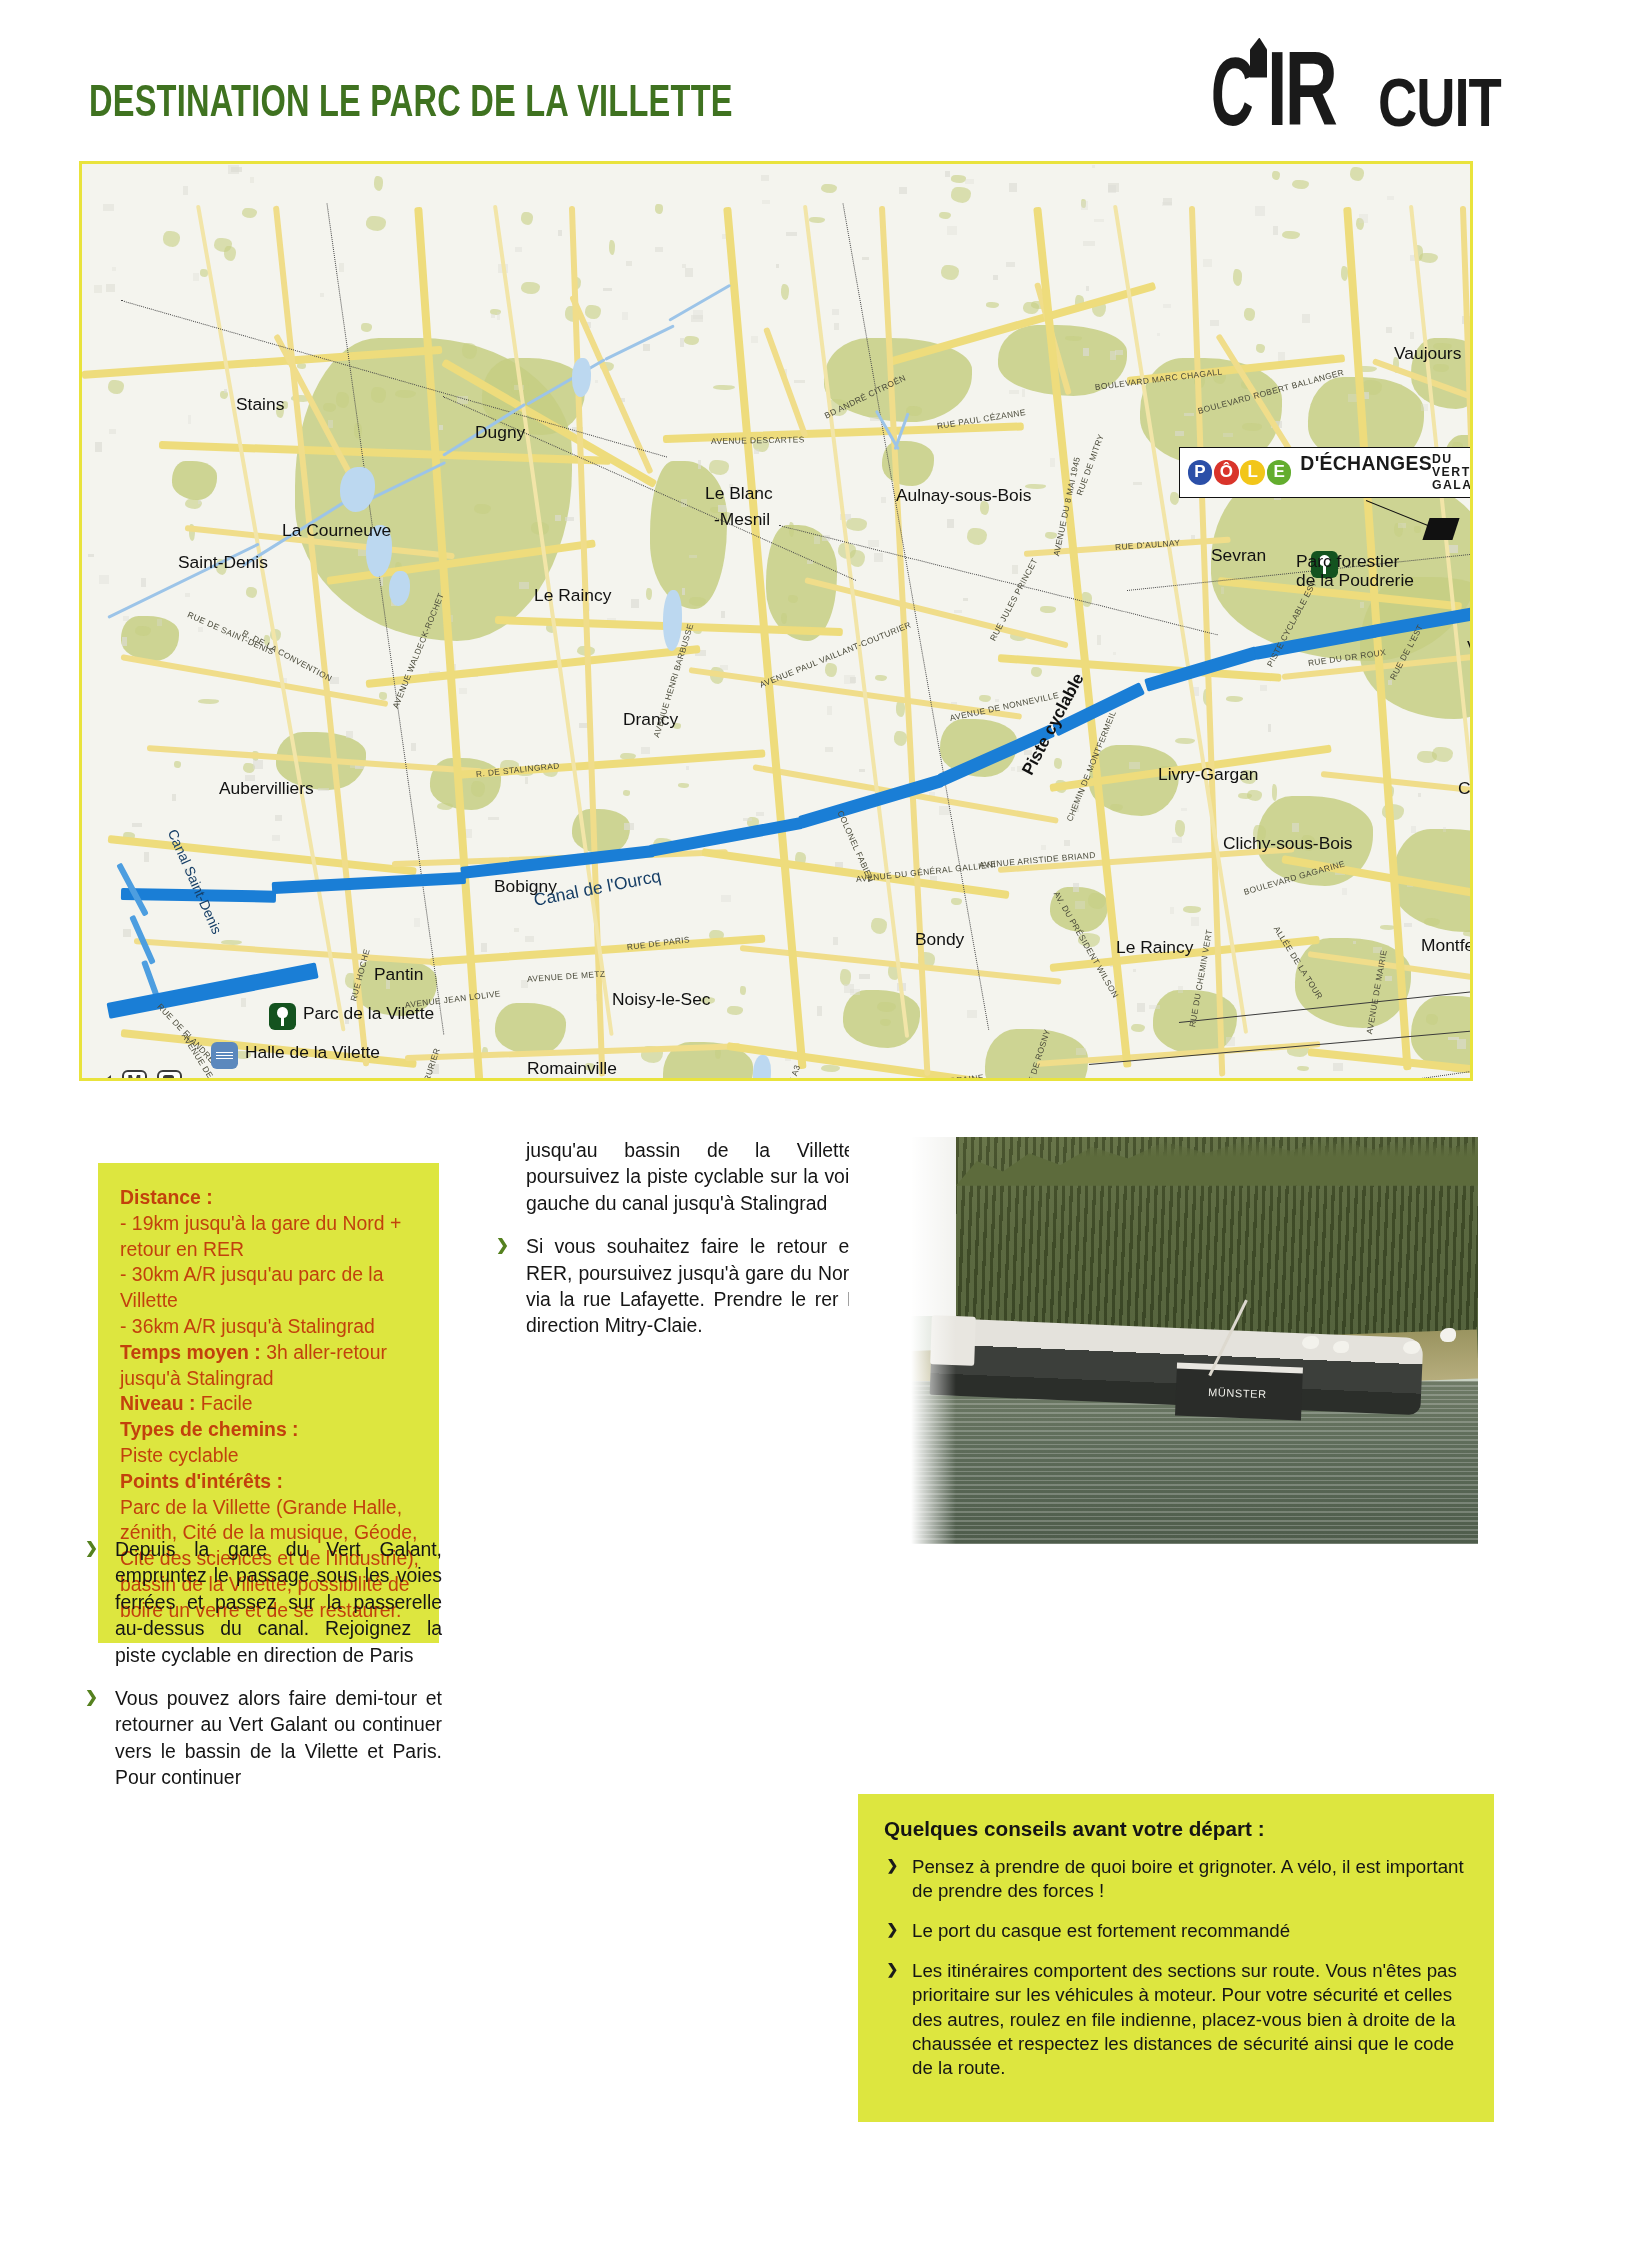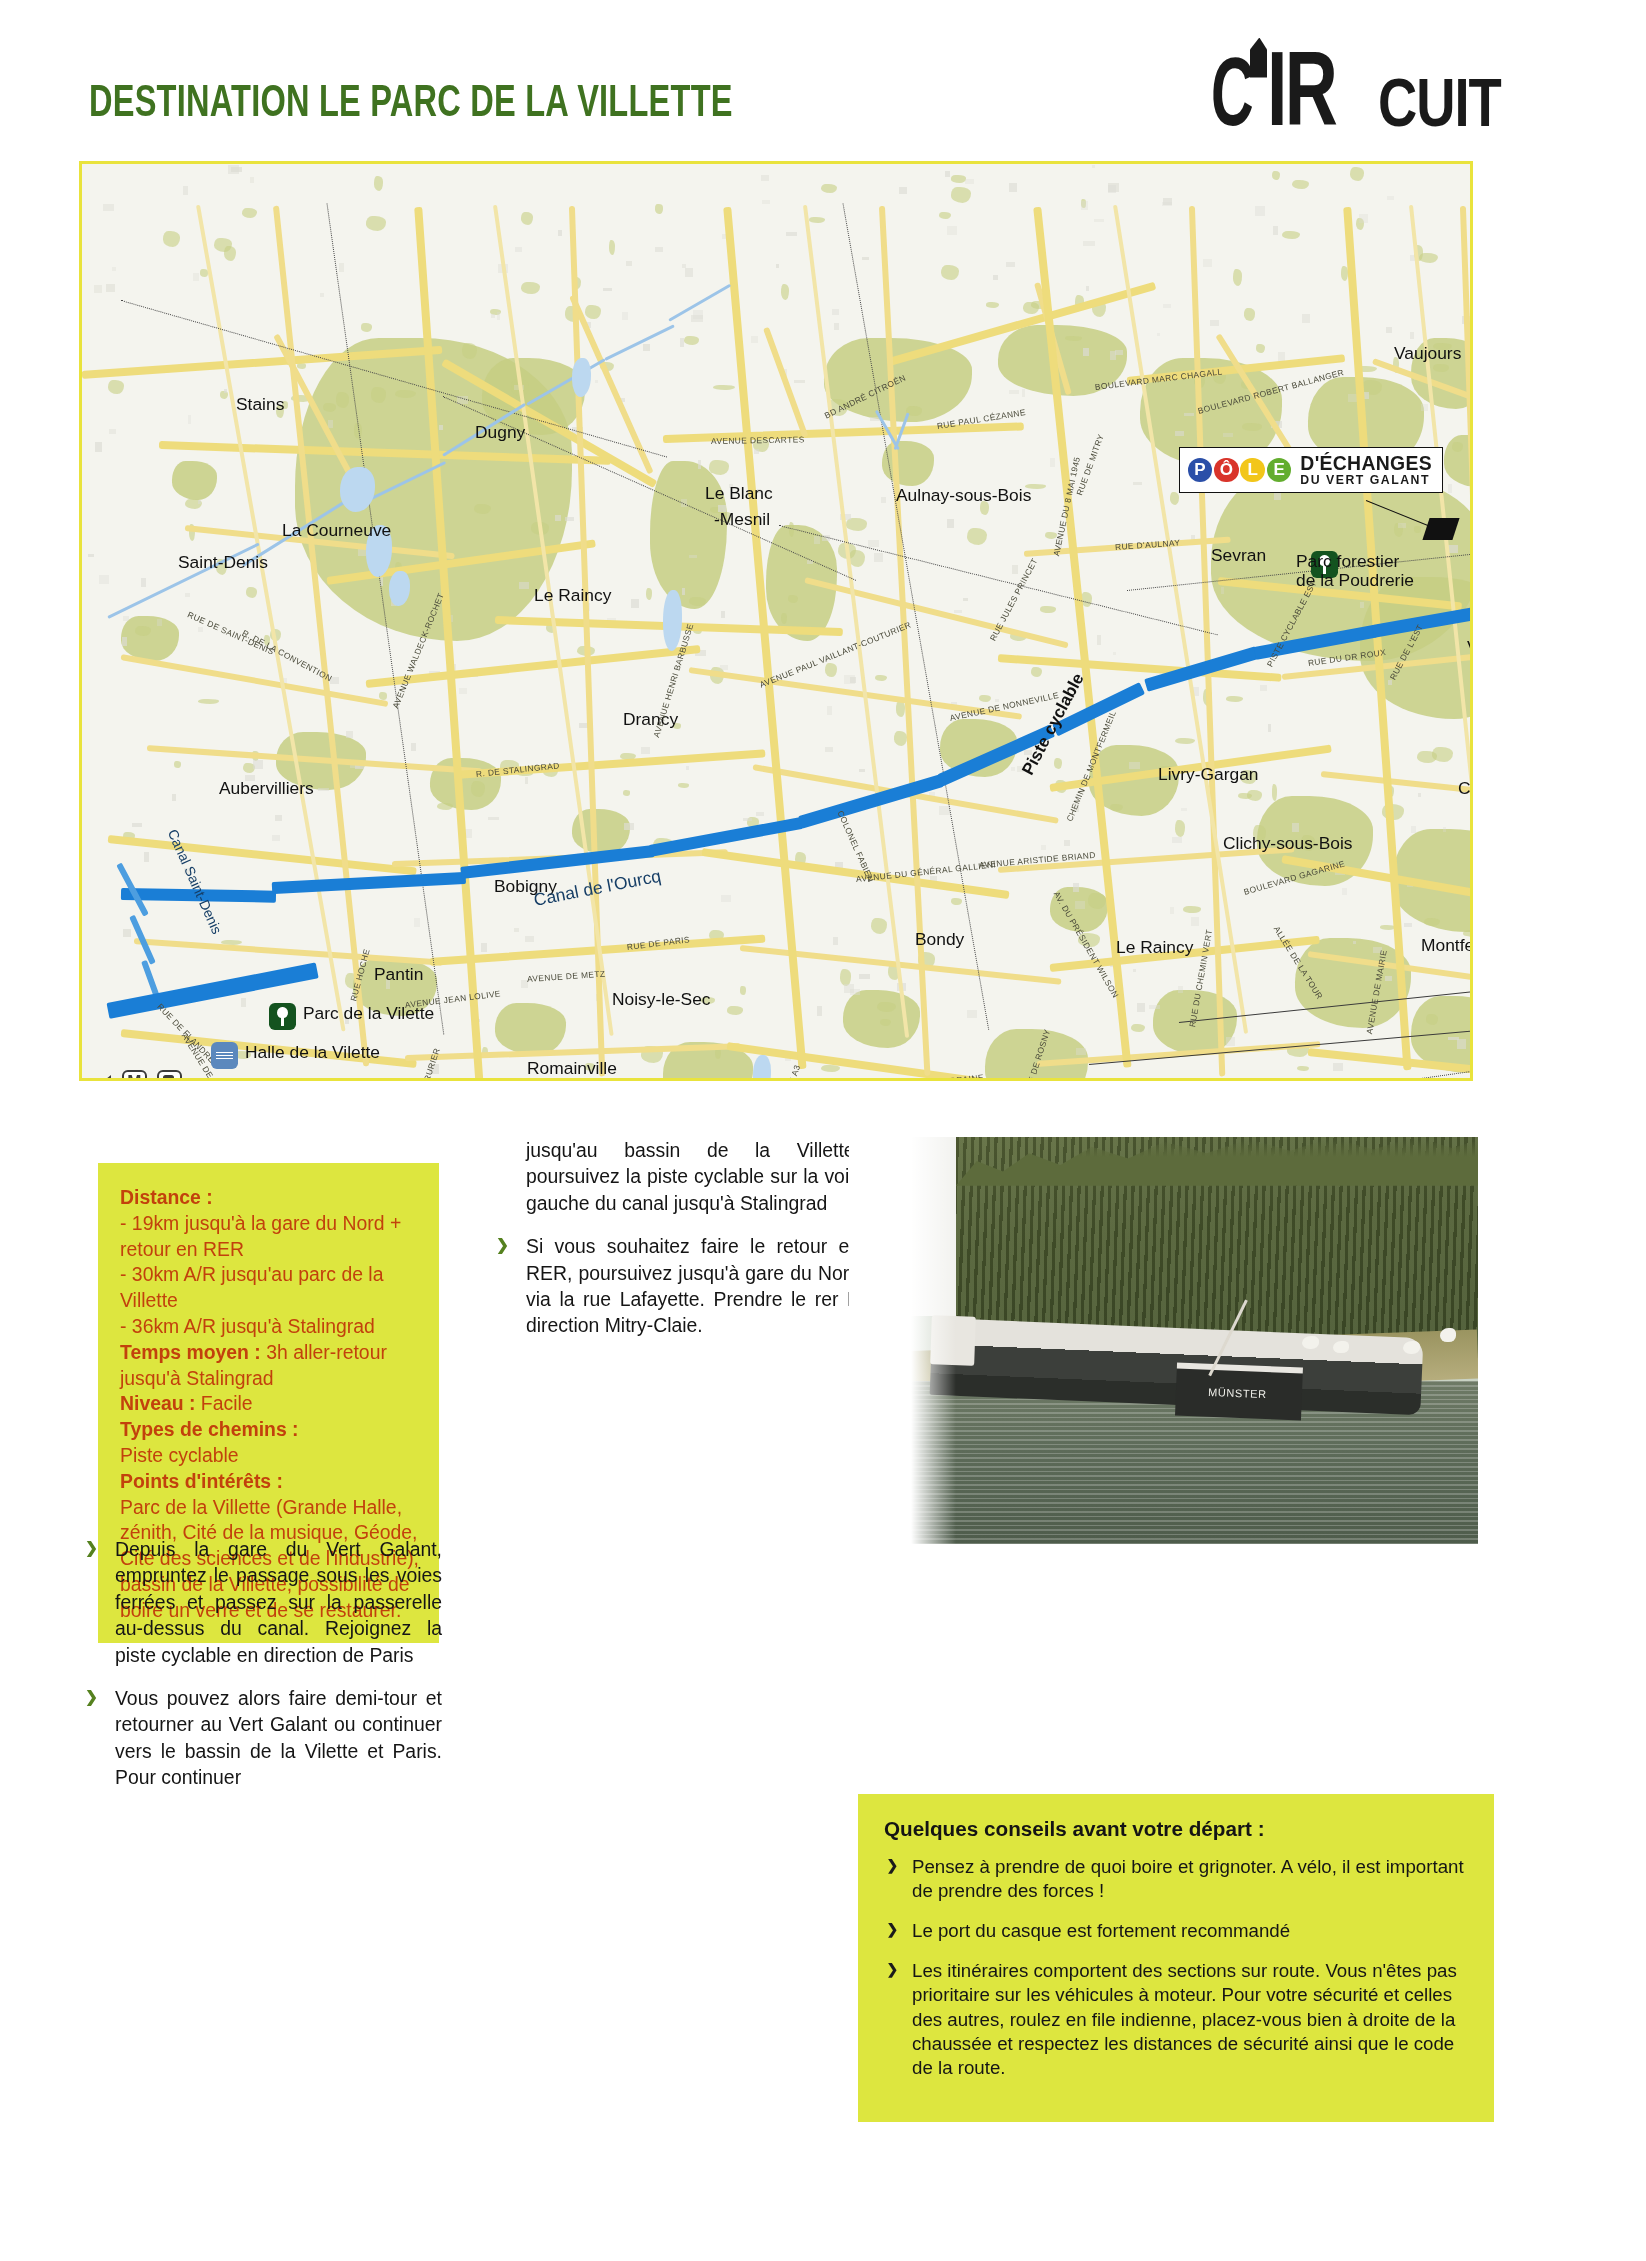--- a/index.html
+++ b/index.html
@@ -163,21 +163,21 @@
     background: #ffffff; border: 1.9px solid #111;
     padding: 5.2px 10.3px 5.2px 7.7px;
     display: flex; align-items: center; gap: 9px;
   }
   #pole-letters { display: flex; gap: 1.9px; }
   .pole-letter {
     width: 24.5px; height: 24.5px; border-radius: 50%;
     color:#fff; font-family:"Liberation Sans",sans-serif; font-weight:700;
     font-size: 17px; text-align:center; line-height:24.5px;
   }
-  #pole-text { display: flex; flex-direction: column; line-height: 1.05; }
+  #pole-text { display: flex; flex-direction: row; line-height: 1.05; }
   #pole-title { font-family:"Liberation Sans",sans-serif; font-weight:700; font-size:19.4px; color:#1a1a1a; letter-spacing:0.3px; }
   #pole-sub { font-family:"Liberation Sans",sans-serif; font-weight:700; font-size:12.3px; color:#1a1a1a; letter-spacing:1.5px; }
   #pole-leader { position:absolute; left:1284px; top:336px; width:76px; height:1.3px; background:#111; transform: rotate(22deg); transform-origin:left center; }
   #pole-marker { position:absolute; left:1344px; top:354px; width:30px; height:22px; background:#111; transform: skewX(-18deg); }
 
   
   #content { position:absolute; left:0; top: 1123px; width:1647px; }
 
   #info-box {
     position:absolute; left: 98px; top: 40px;

